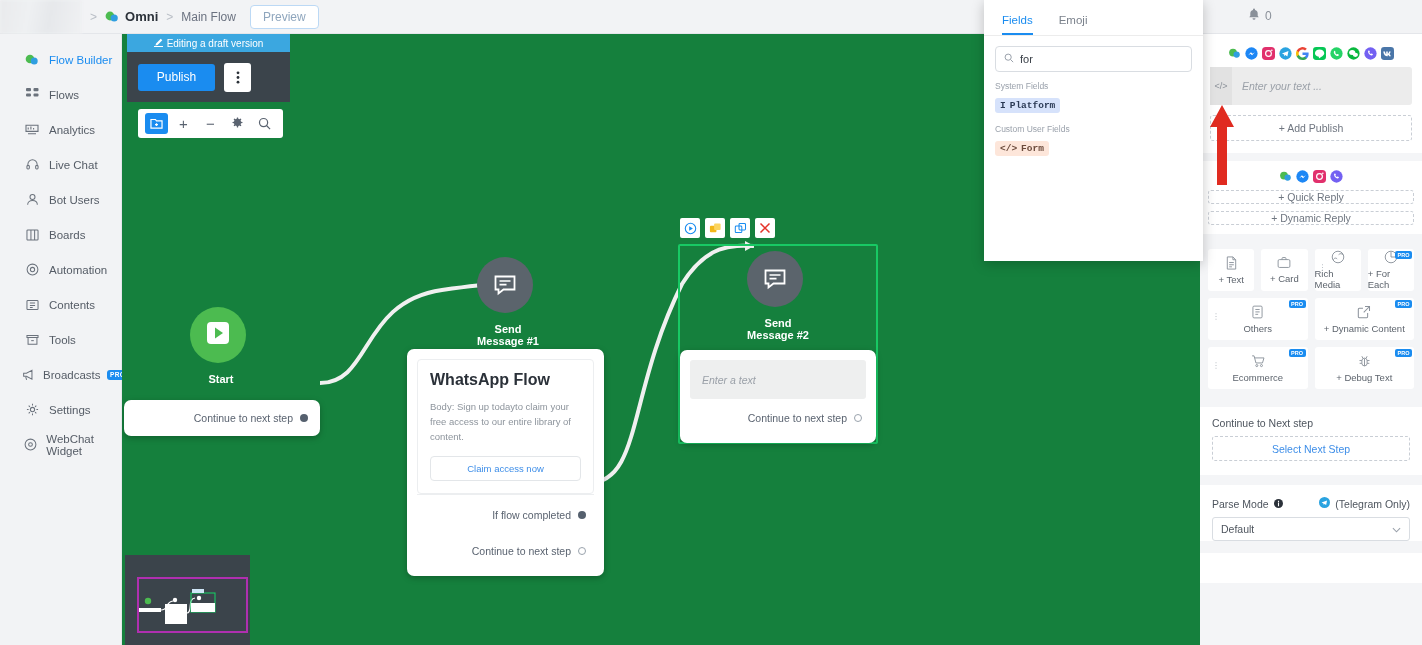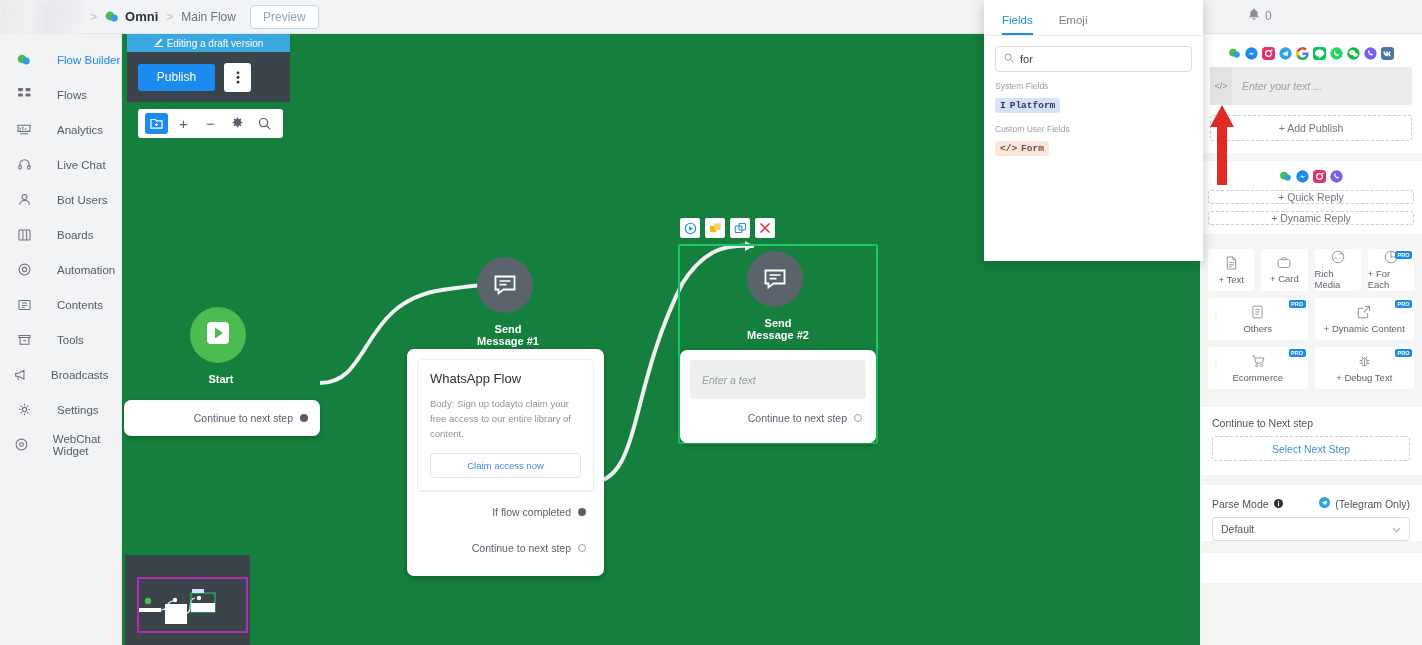--- a/index.html
+++ b/index.html
@@ -37,21 +37,21 @@
   }
 
   
   .sidebar {
     position: absolute; left: 0; top: 34px; width: 122px; height: 611px;
     background: #f2f3f5; border-right: 1px solid #e4e6ea;
     padding-top: 8px;
   }
   .sb-item {
     display: flex; align-items: center; height: 35px;
-    padding-left: 14px; font-size: 11.5px; color: #555c66; gap: 16px;
+    padding-left: 22px; font-size: 11.5px; color: #555c66;
   }
   .sb-item.active { color: #1a8cf0; }
   .sb-ico { width: 20px; display: flex; justify-content: center; margin-right: 7px; }
   .pro-badge {
     background: #1a8cf0; color: #fff; font-size: 6.5px; font-weight: bold;
     border-radius: 3px; padding: 1.5px 3.5px; margin-left: 6px; letter-spacing: .4px;
   }
 
   
   .canvas {
@@ -366,21 +366,21 @@
         <svg width="26" height="26" viewBox="0 0 26 26" fill="none" stroke="#fff" stroke-width="1.8">
           <path d="M3.5 4.5h19v13h-11l-5 4v-4h-3z"></path>
             <path d="M7.5 9h11M7.5 12.6h7" stroke-width="1.6"></path>
         </svg>
       </div>
       <div class="node-label" style="margin-top:10px">Send Message #1</div>
     </div>
 
     <div class="card-white" style="position:absolute;left:285px;top:315px;width:197px;height:227px;padding:10px">
       <div style="border:1px solid #eceef0;border-radius:4px;padding:11px 12px 12px 12px">
-        <div style="font-size:13px;font-weight:normal;color:#2b3139">WhatsApp Flow</div>
+        <div style="font-size:16px;font-weight:bold;color:#2b3139">WhatsApp Flow</div>
         <div style="font-size:9.5px;color:#8d949c;line-height:15px;margin-top:10px">Body:  Sign up todayto claim your free access to our entire library of content.</div>
         <div style="border:1px solid #e3e6e9;border-radius:4px;height:25px;margin-top:12px;display:flex;align-items:center;justify-content:center;font-size:9.5px;color:#3e8ee8">Claim access now</div>
       </div>
       <div style="border-top:1px solid #eceef0;margin-top:0;height:40px;display:flex;align-items:center;justify-content:flex-end;padding-right:8px">
         <span class="row-cont">
           <span>If flow completed</span>
           <span class="dot-filled"></span>
         </span>
       </div>
       <div style="height:34px;display:flex;align-items:center;justify-content:flex-end;padding-right:8px">

